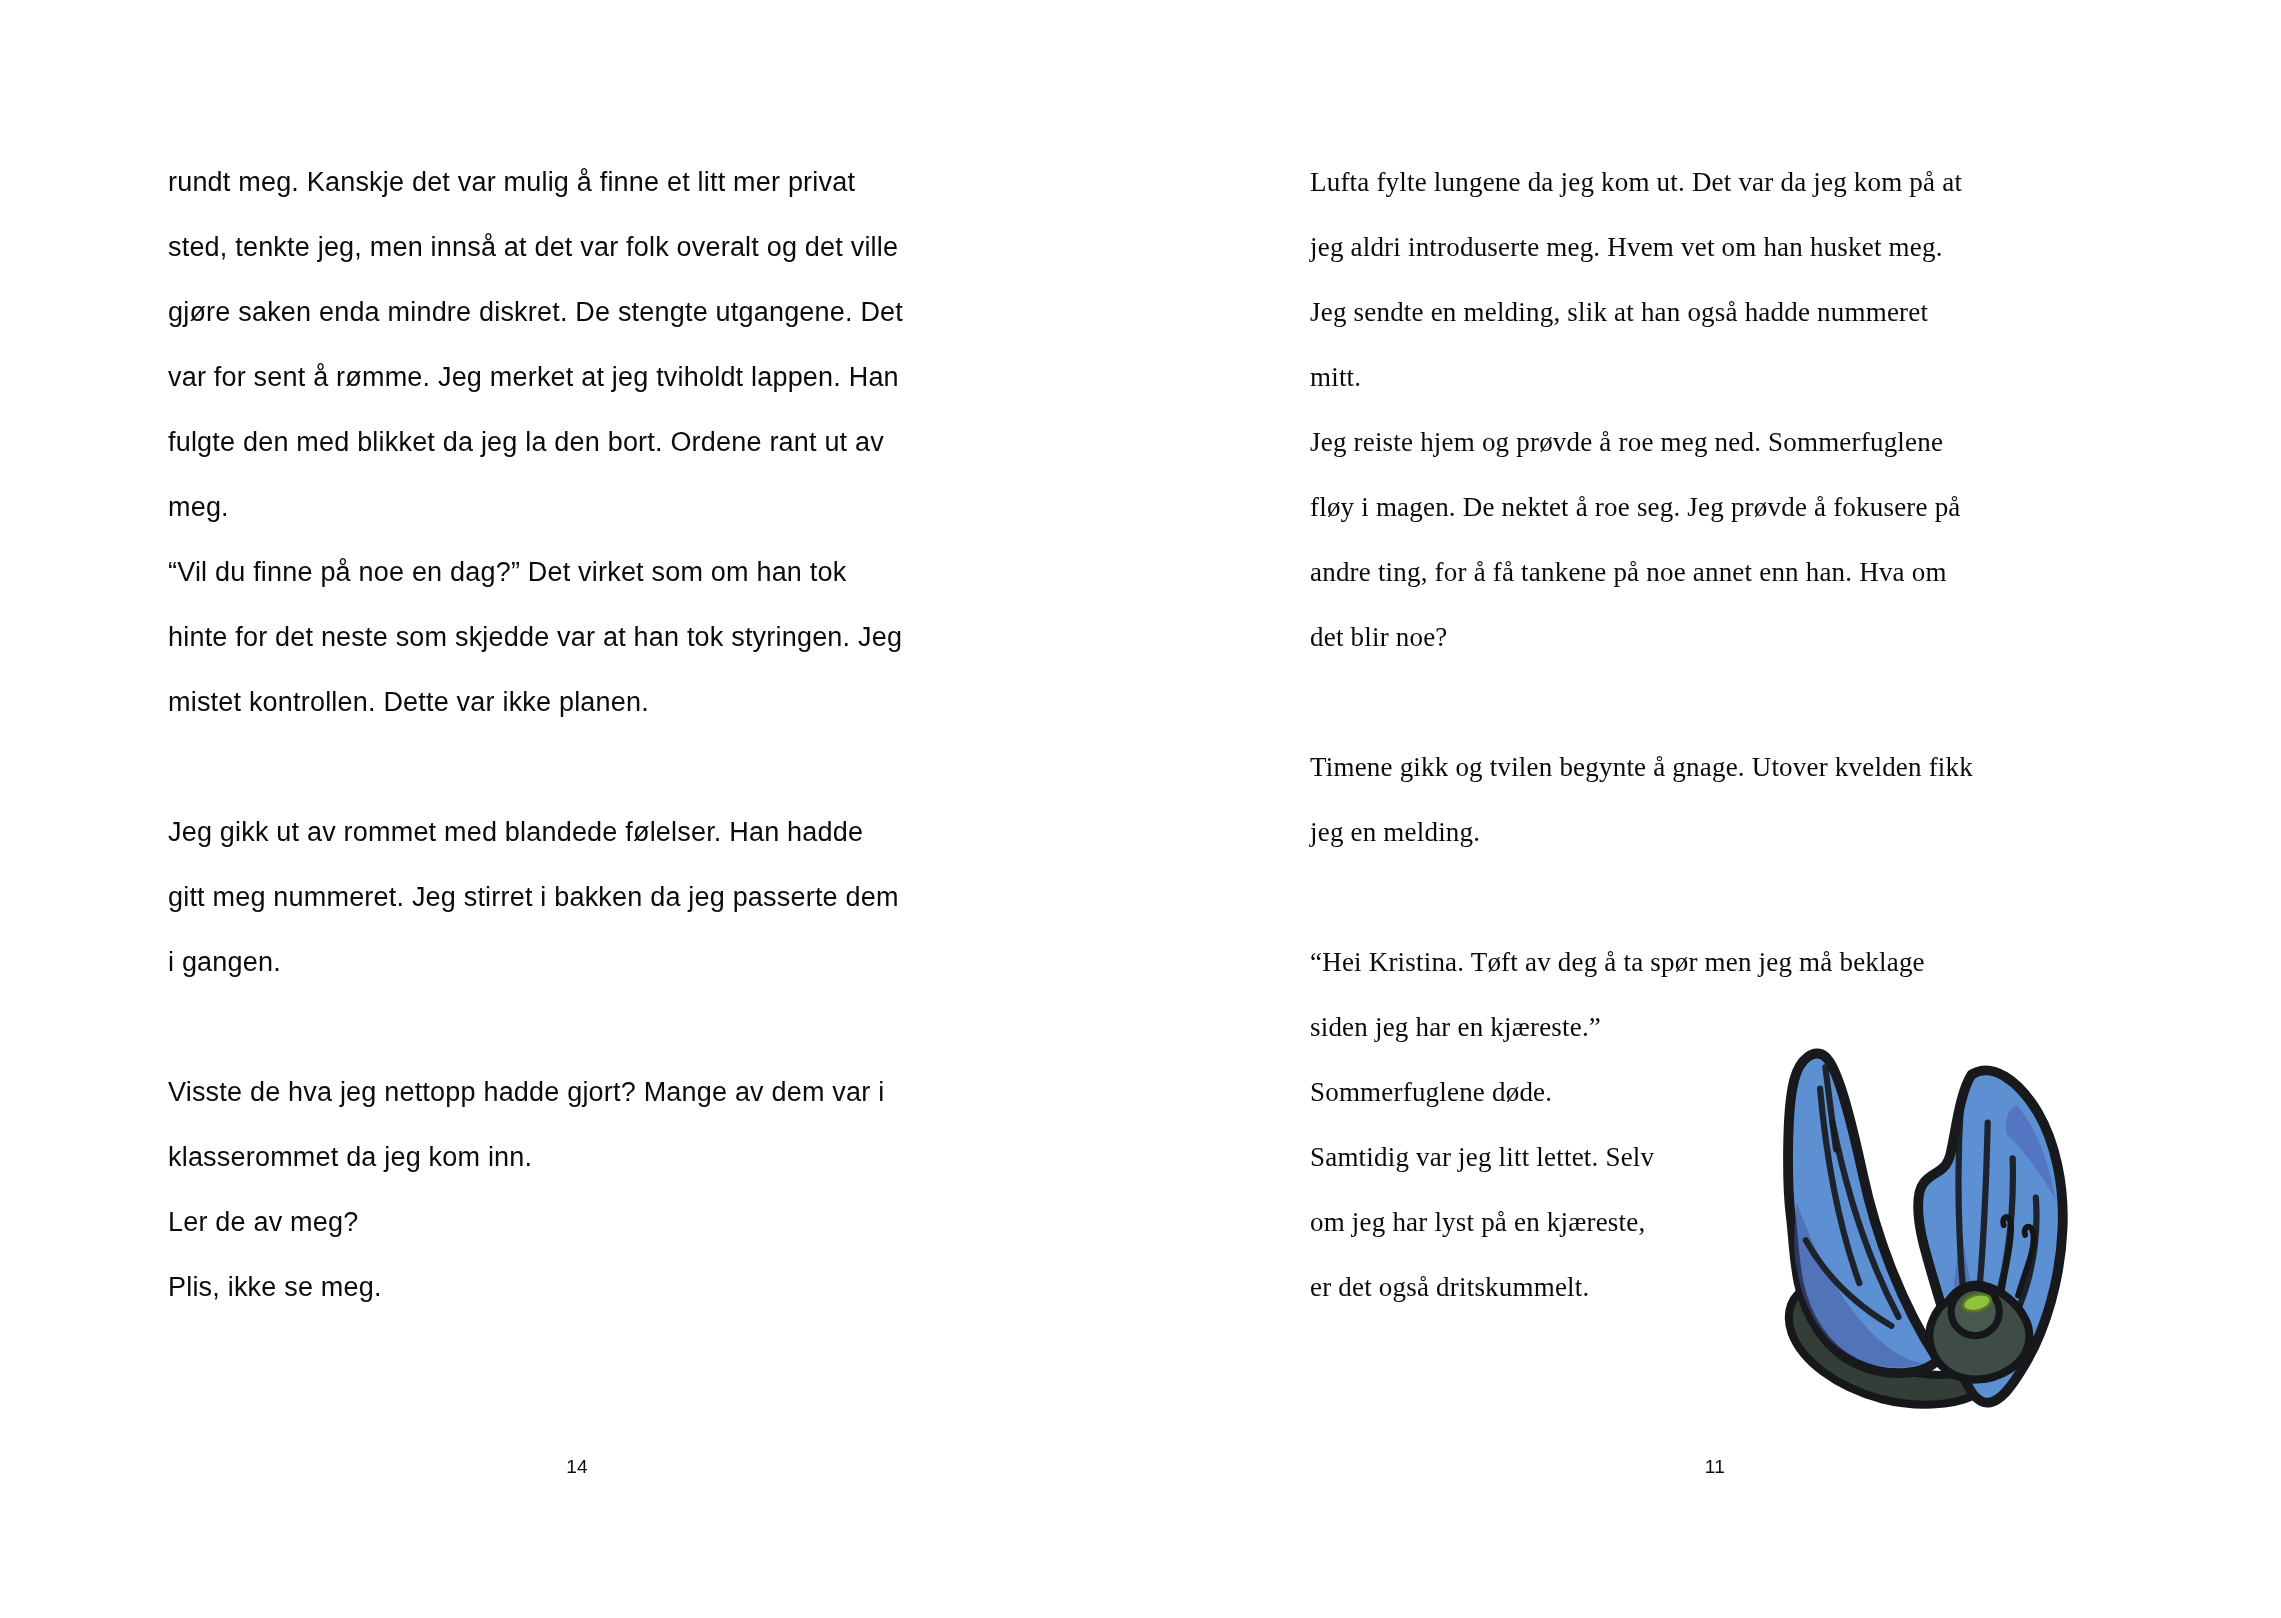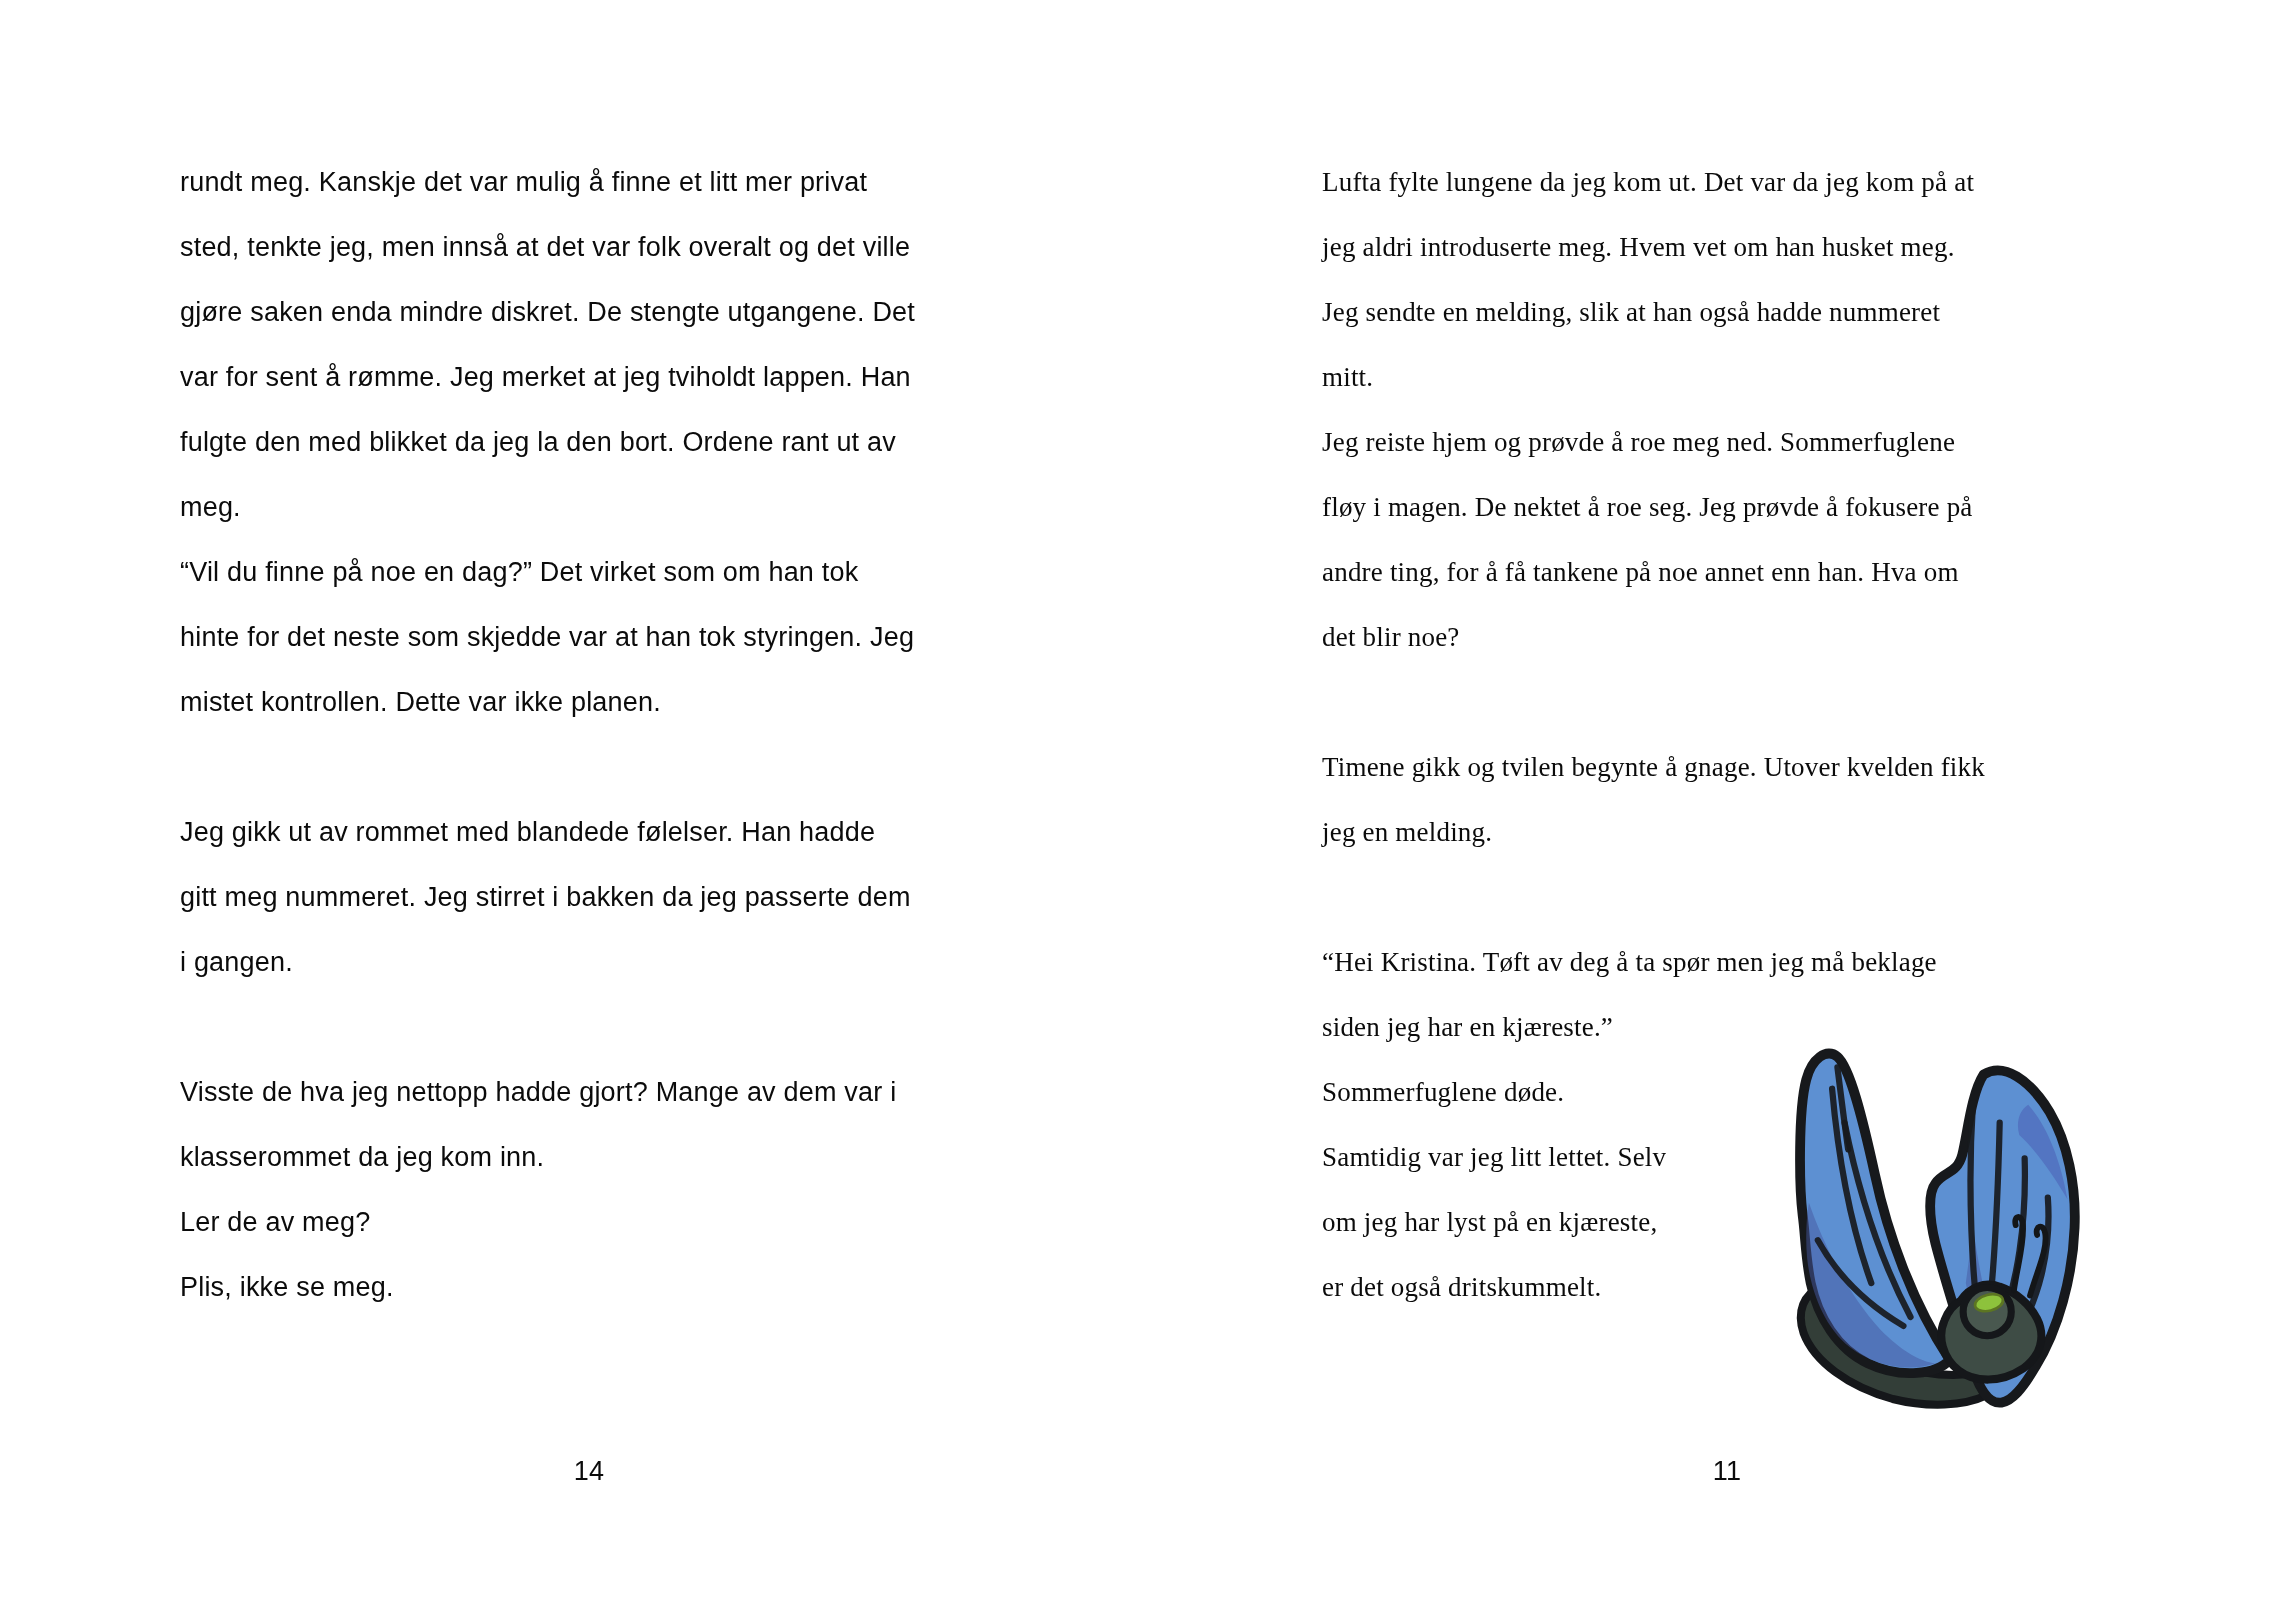--- a/index.html
+++ b/index.html
@@ -4,37 +4,37 @@
 <style>
   html, body { margin: 0; padding: 0; }
   body {
     width: 2281px; height: 1618px;
     background: #ffffff;
     position: relative;
     overflow: hidden;
     font-family: "Liberation Sans", "DejaVu Sans", sans-serif;
     color: #0b0b0b;
   }
-  .spread { position: absolute; inset: 0; margin-left: 12px; }
+  .spread { position: absolute; inset: 0; }
   .text-col {
     position: absolute;
     top: 150px;
     font-size: 27px;
     line-height: 65px;
     letter-spacing: 0.2px;
     white-space: pre;
     color: #0b0b0b;
   }
   .text-col.left  { left: 168px;  width: 860px; }
   .text-col.right { left: 1310px; width: 829px; font-family: Liberation Serif, serif; }
   .line { height: 65px; }
   .page-number {
     position: absolute;
     top: 1456px;
-    font-size: 27px;
+    font-size: 19px;
     letter-spacing: 0.3px;
     transform: translateX(-50%);
     color: #0b0b0b;
   }
   .page-number.left  { left: 577px; }
   .page-number.right { left: 1715px; }
   .butterfly {
     position: absolute;
     left: 1763px; top: 1021px;
     width: 321px; height: 419px;

